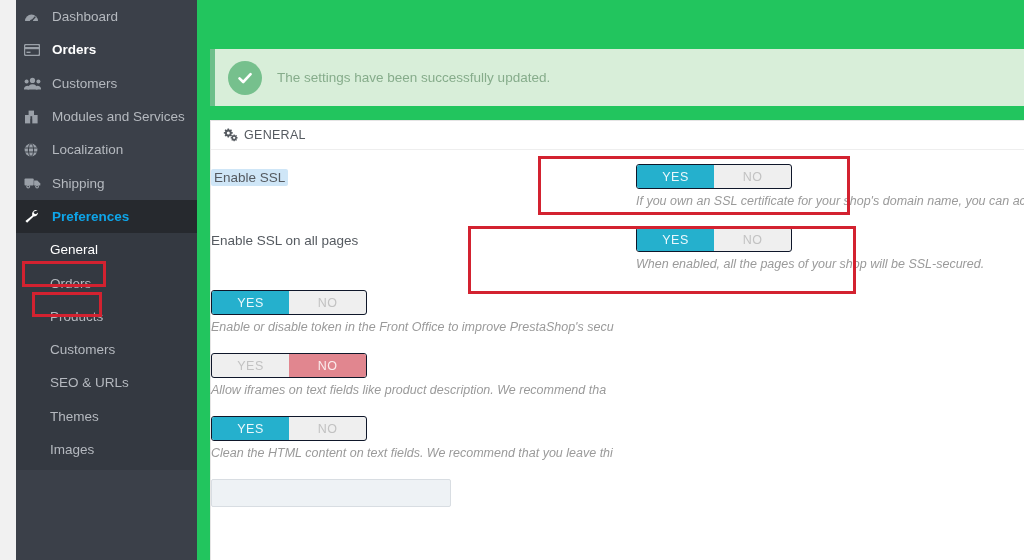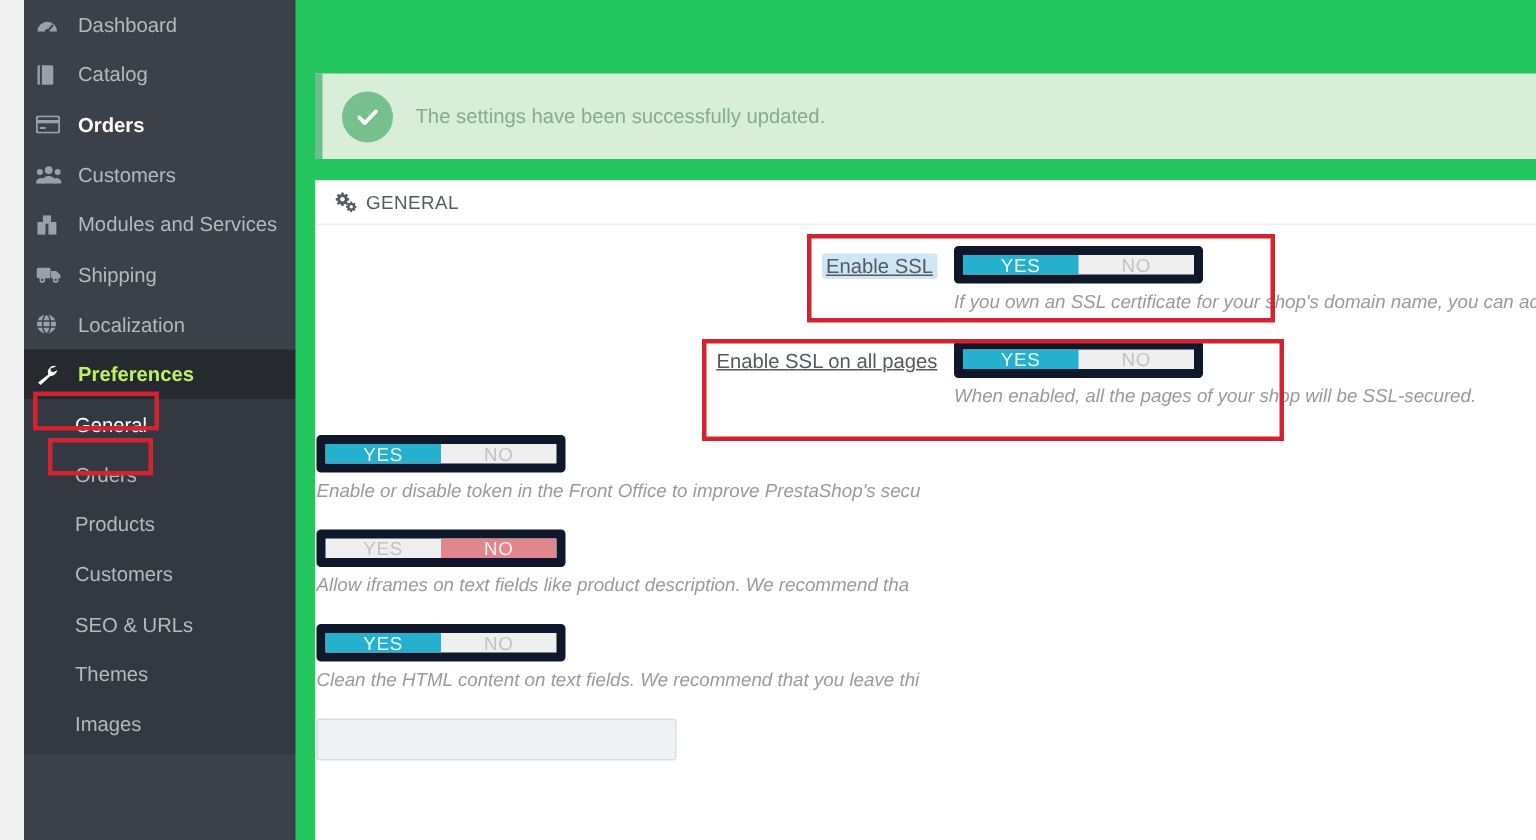--- a/index.html
+++ b/index.html
@@ -35,21 +35,21 @@
     color: #9aa0a8;
     font-size: 13px;
     line-height: 1;
   }
   .nav-item .nav-ico svg { display: block; }
   .nav-item .nav-label { padding-left: 2px; }
   .nav-item.strong .nav-label { color: #ffffff; font-weight: bold; }
   .nav-item.active {
     background: #26292e;
   }
-  .nav-item.active .nav-label { color: #bef264; font-weight: bold; }
+  .nav-item.active .nav-label { color: #0ea5e9; font-weight: bold; }
   .nav-item.active .nav-ico { color: #ffffff; }
   .nav-item.active::after {
     content: "";
     position: absolute; right: -1px; top: 6px;
     width: 0; height: 0;
     border-top: 10px solid transparent;
     border-bottom: 10px solid transparent;
     border-right: 9px solid #ffffff;
   }
   .sub-wrap { background: #343941; padding-bottom: 4px; }
@@ -125,41 +125,40 @@
   }
   .panel-body { padding-top: 14px; }
 
   .form-row {
     display: flex;
     margin-bottom: 2px;
   }
   .form-label {
     width: 425px;
     flex: 0 0 425px;
-    text-align: right;
+    text-align: left;
     padding-right: 11px;
     padding-top: 6px;
     font-size: 13.5px;
     color: #555a60;
     white-space: nowrap;
-    text-decoration: underline;
   }
   .form-label .sel {
     background: #cfe6f7;
     padding: 1px 3px;
     border-radius: 2px;
   }
   .form-ctrl { flex: 1 1 auto; min-width: 0; }
 
   .switch {
     display: inline-flex;
     height: 25px;
     border-radius: 3px;
     overflow: hidden;
-    border: 6px solid #0f172a;
+    border: 1px solid #0f172a;
     background: #efefef;
   }
   .switch span {
     width: 77px;
     display: flex; align-items: center; justify-content: center;
     font-size: 12.5px;
     color: #c2c2c2;
     letter-spacing: .5px;
   }
   .switch span.on-yes { background: #25b0cd; color: #eaf8fc; }
@@ -190,29 +189,20 @@
     <div id="nav-items">
         <div class="nav-item">
           <span class="nav-ico">
             <svg width="15" height="13" viewBox="0 0 15 13">
               <path d="M1 11 A6.5 6.5 0 0 1 14 11 Z" fill="currentColor"></path>
               <circle cx="7.5" cy="11" r="1.6" fill="#3b4049"></circle>
               <path d="M7.5 11 L11.4 6.6" stroke="#3b4049" stroke-width="1.4" fill="none"></path>
             </svg>
           </span>
           <span class="nav-label">Dashboard</span>
-        </div>
-        <div class="nav-item">
-          <span class="nav-ico">
-            <svg width="13" height="14" viewBox="0 0 13 14">
-              <rect x="1" y="0.5" width="10.5" height="13" rx="1" fill="currentColor"></rect>
-              <rect x="2.6" y="0.5" width="1.3" height="13" fill="#3b4049"></rect>
-            </svg>
-          </span>
-          <span class="nav-label">Catalog</span>
         </div>
         <div class="nav-item strong">
           <span class="nav-ico">
             <svg width="16" height="12" viewBox="0 0 16 12">
               <rect x="0.5" y="0.5" width="15" height="11" rx="1.4" fill="none" stroke="currentColor" stroke-width="1.4"></rect>
               <rect x="0.5" y="3" width="15" height="2.2" fill="currentColor"></rect>
               <rect x="2.5" y="7.6" width="4" height="1.4" fill="currentColor"></rect>
             </svg>
           </span>
           <span class="nav-label">Orders</span>
@@ -236,40 +226,40 @@
               <rect x="1" y="5" width="5.4" height="8.4" fill="currentColor"></rect>
               <rect x="8.2" y="5" width="5.4" height="8.4" fill="currentColor"></rect>
               <rect x="4.6" y="0.6" width="5.4" height="5.6" fill="currentColor"></rect>
               <rect x="6.5" y="9" width="1.6" height="4.4" fill="#3b4049"></rect>
             </svg>
           </span>
           <span class="nav-label">Modules and Services</span>
         </div>
         <div class="nav-item">
           <span class="nav-ico">
+            <svg width="14" height="14" viewBox="0 0 14 14">
+              <circle cx="7" cy="7" r="6.4" fill="currentColor"></circle>
+              <ellipse cx="7" cy="7" rx="2.6" ry="6.4" fill="none" stroke="#3b4049" stroke-width="1"></ellipse>
+              <path d="M0.8 5 H13.2 M0.8 9 H13.2" stroke="#3b4049" stroke-width="1"></path>
+            </svg>
+          </span>
+          <span class="nav-label">Localization</span>
+        </div>
+        <div class="nav-item">
+          <span class="nav-ico">
             <svg width="17" height="12" viewBox="0 0 17 12">
               <rect x="0.5" y="1.5" width="9.2" height="7" rx="1" fill="currentColor"></rect>
               <path d="M10.1 3.6 L13.4 3.6 L16.3 6.4 L16.3 8.5 L10.1 8.5 Z" fill="currentColor"></path>
               <circle cx="4.2" cy="9.6" r="1.9" fill="currentColor"></circle>
               <circle cx="13.1" cy="9.6" r="1.9" fill="currentColor"></circle>
               <circle cx="4.2" cy="9.6" r="0.8" fill="#3b4049"></circle>
               <circle cx="13.1" cy="9.6" r="0.8" fill="#3b4049"></circle>
             </svg>
           </span>
           <span class="nav-label">Shipping</span>
-        </div>
-        <div class="nav-item">
-          <span class="nav-ico">
-            <svg width="14" height="14" viewBox="0 0 14 14">
-              <circle cx="7" cy="7" r="6.4" fill="currentColor"></circle>
-              <ellipse cx="7" cy="7" rx="2.6" ry="6.4" fill="none" stroke="#3b4049" stroke-width="1"></ellipse>
-              <path d="M0.8 5 H13.2 M0.8 9 H13.2" stroke="#3b4049" stroke-width="1"></path>
-            </svg>
-          </span>
-          <span class="nav-label">Localization</span>
         </div>
         <div class="nav-item active">
           <span class="nav-ico">
             <svg width="15" height="14" viewBox="0 0 15 14">
               <path d="M13.6 1.2 A4.2 4.2 0 0 0 8.2 6.6 L1.4 12 L3.1 13.7 L9.6 7.6 A4.2 4.2 0 0 0 14.1 3.6 L11.9 5.2 L10.1 4.6 L9.5 2.8 Z" fill="currentColor"></path>
             </svg>
           </span>
           <span class="nav-label">Preferences</span>
         </div>
       </div>

